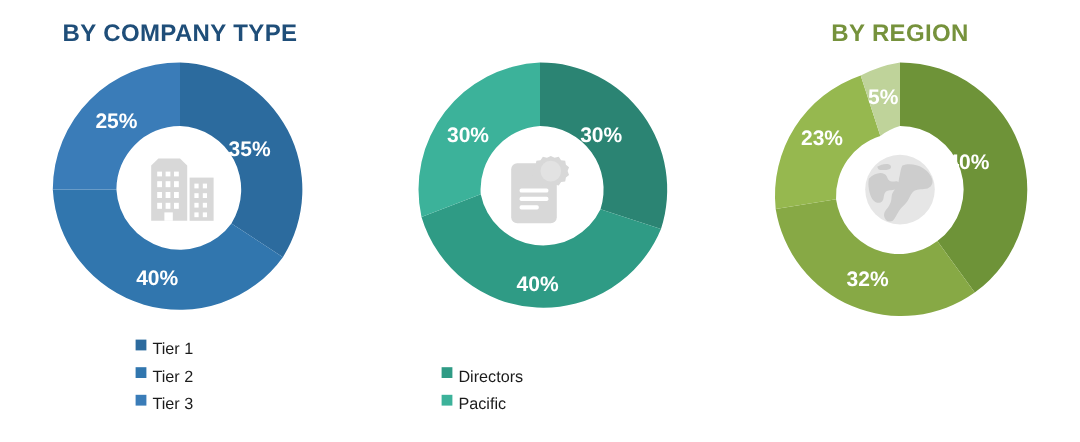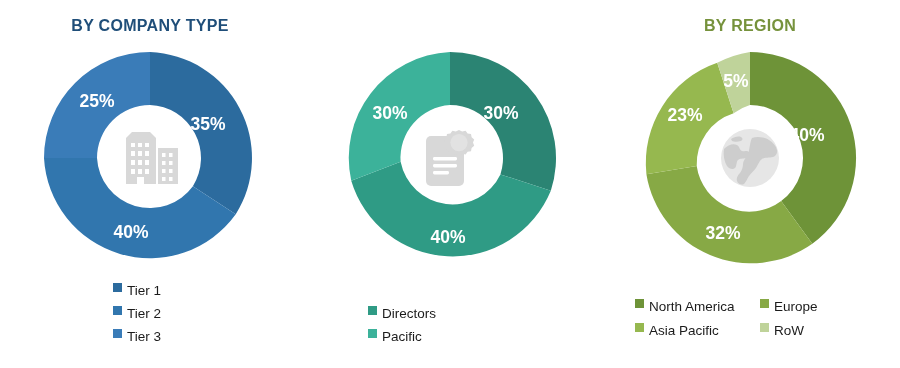--- a/index.html
+++ b/index.html
@@ -25,21 +25,21 @@
     width: 300px;
     height: 368px;
     box-sizing: border-box;
   }
   .panel-title {
     position: absolute;
     top: 17px;
     left: 0;
     width: 100%;
     text-align: center;
-    font-size: 16px;
+    font-size: 20px;
     font-weight: bold;
     letter-spacing: 0.3px;
     font-family: "Liberation Sans", sans-serif;
     white-space: nowrap;
   }
   .donut-wrap {
     position: absolute;
     top: 46px;
     left: 0;
     width: 300px;
@@ -252,35 +252,15 @@
           <circle cx="0" cy="0" r="29" fill="#e6e6e6"></circle>
           <g fill="#cdcdcd">
             <path d="M-26,-9 C-22,-13 -17,-15 -13,-13 C-10,-11.5 -11,-8 -8,-7 C-5,-6 -3,-8 -1,-6 C1,-4 -1,-1 -4,0 C-7,1 -10,0 -12,2 C-14,4 -13,8 -15,10 C-17,12 -21,11 -23,8 C-25.5,4 -27,-3 -26,-9 Z"></path>
             <path d="M2,-20 C7,-22 14,-21 19,-18 C23,-15.5 26,-12 27,-8 C27.5,-5 26,-2 23,-1 C19,0 15,-1 12,1 C9,3 8,7 6,10 C4,13 1,15 -1,18 C-3,21 -4,24 -6,26 C-9,27.5 -12,26 -13,23 C-14,20 -12,17 -10,15 C-8,12 -7,9 -7,6 C-7,3 -5,1 -3,-2 C-1,-5 -1,-9 0,-13 C0.5,-16 1,-18 2,-20 Z"></path>
             <path d="M-19,-19 C-16,-21 -12,-22 -9,-21 C-7,-20 -7,-18 -9,-17 C-12,-16 -16,-16 -18,-17 Z"></path>
           </g>
         </g>
       </svg>
     </div>
 
-    <div class="legend" id="legend-region">
-      <div class="legend-grid2">
-        <div class="legend-item">
-          <span class="swatch" style="background:#6E9338"></span>
-          <span>North America</span>
-        </div>
-        <div class="legend-item">
-          <span class="swatch" style="background:#87A945"></span>
-          <span>Europe</span>
-        </div>
-        <div class="legend-item">
-          <span class="swatch" style="background:#96B84F"></span>
-          <span>Asia Pacific</span>
-        </div>
-        <div class="legend-item">
-          <span class="swatch" style="background:#BFD39A"></span>
-          <span>RoW</span>
-        </div>
-      </div>
-    </div>
   </div>
 
 </div>
 
 </body></html>

